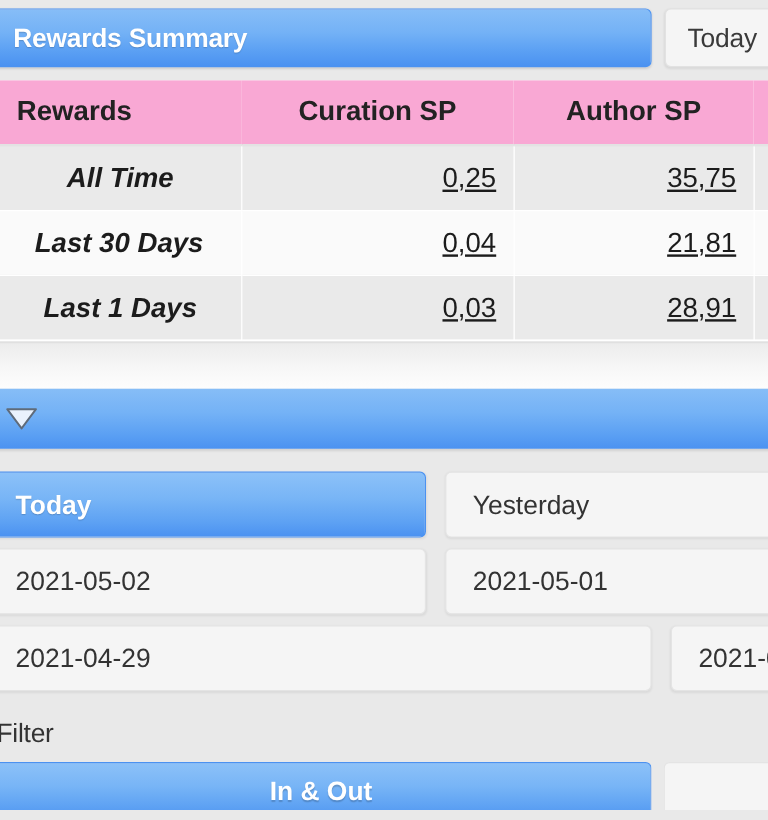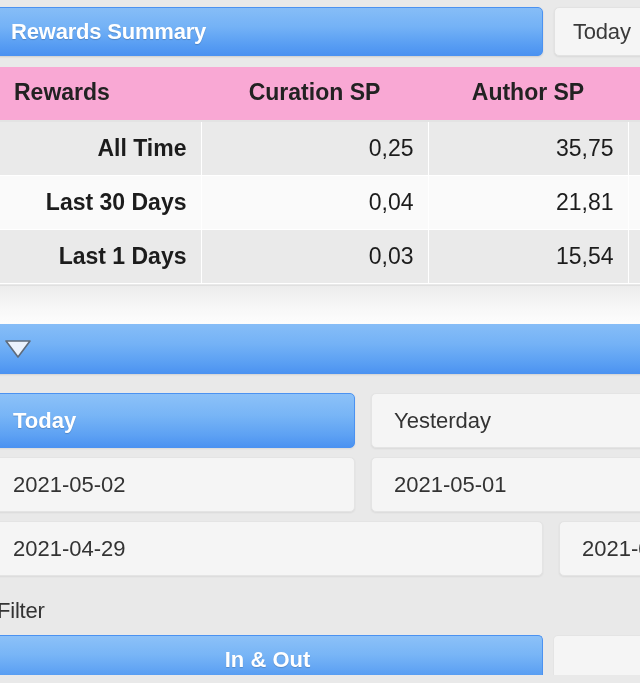--- a/index.html
+++ b/index.html
@@ -106,26 +106,28 @@
     color: #1c1c1c;
     padding: 12px 14px;
     height: 54px;
     box-sizing: border-box;
     vertical-align: middle;
     border-right: 1px solid #ffffff;
     border-bottom: 1px solid #ffffff;
   }
 
   table.rewards td.label {
-    text-align: right;
-    font-weight: bold;
+    text-align: center;
+    font-weight: bold;
+    font-style: italic;
   }
   table.rewards td.num {
     text-align: right;
     font-weight: normal;
+    text-decoration: underline;
   }
 
   table.rewards tbody tr.odd td  { background: #eaeaea; }
   table.rewards tbody tr.even td { background: #fafafa; padding-left: 12px; }
 
   
   .panel-gap {
     position: absolute;
     left: 0;
     top: 285px;
@@ -299,21 +301,21 @@
         </tr>
         <tr class="even">
           <td class="label">Last 30 Days</td>
           <td class="num">0,04</td>
           <td class="num">21,81</td>
           <td class="num"></td>
         </tr>
         <tr class="odd">
           <td class="label">Last 1 Days</td>
           <td class="num">0,03</td>
-          <td class="num">15,54</td>
+          <td class="num">28,91</td>
           <td class="num"></td>
         </tr>
       </tbody>
     </table>
   </div>
 
   <div class="panel-gap"></div>
 
   <div class="acct-header">
     <svg class="caret" viewBox="0 0 28 22">

